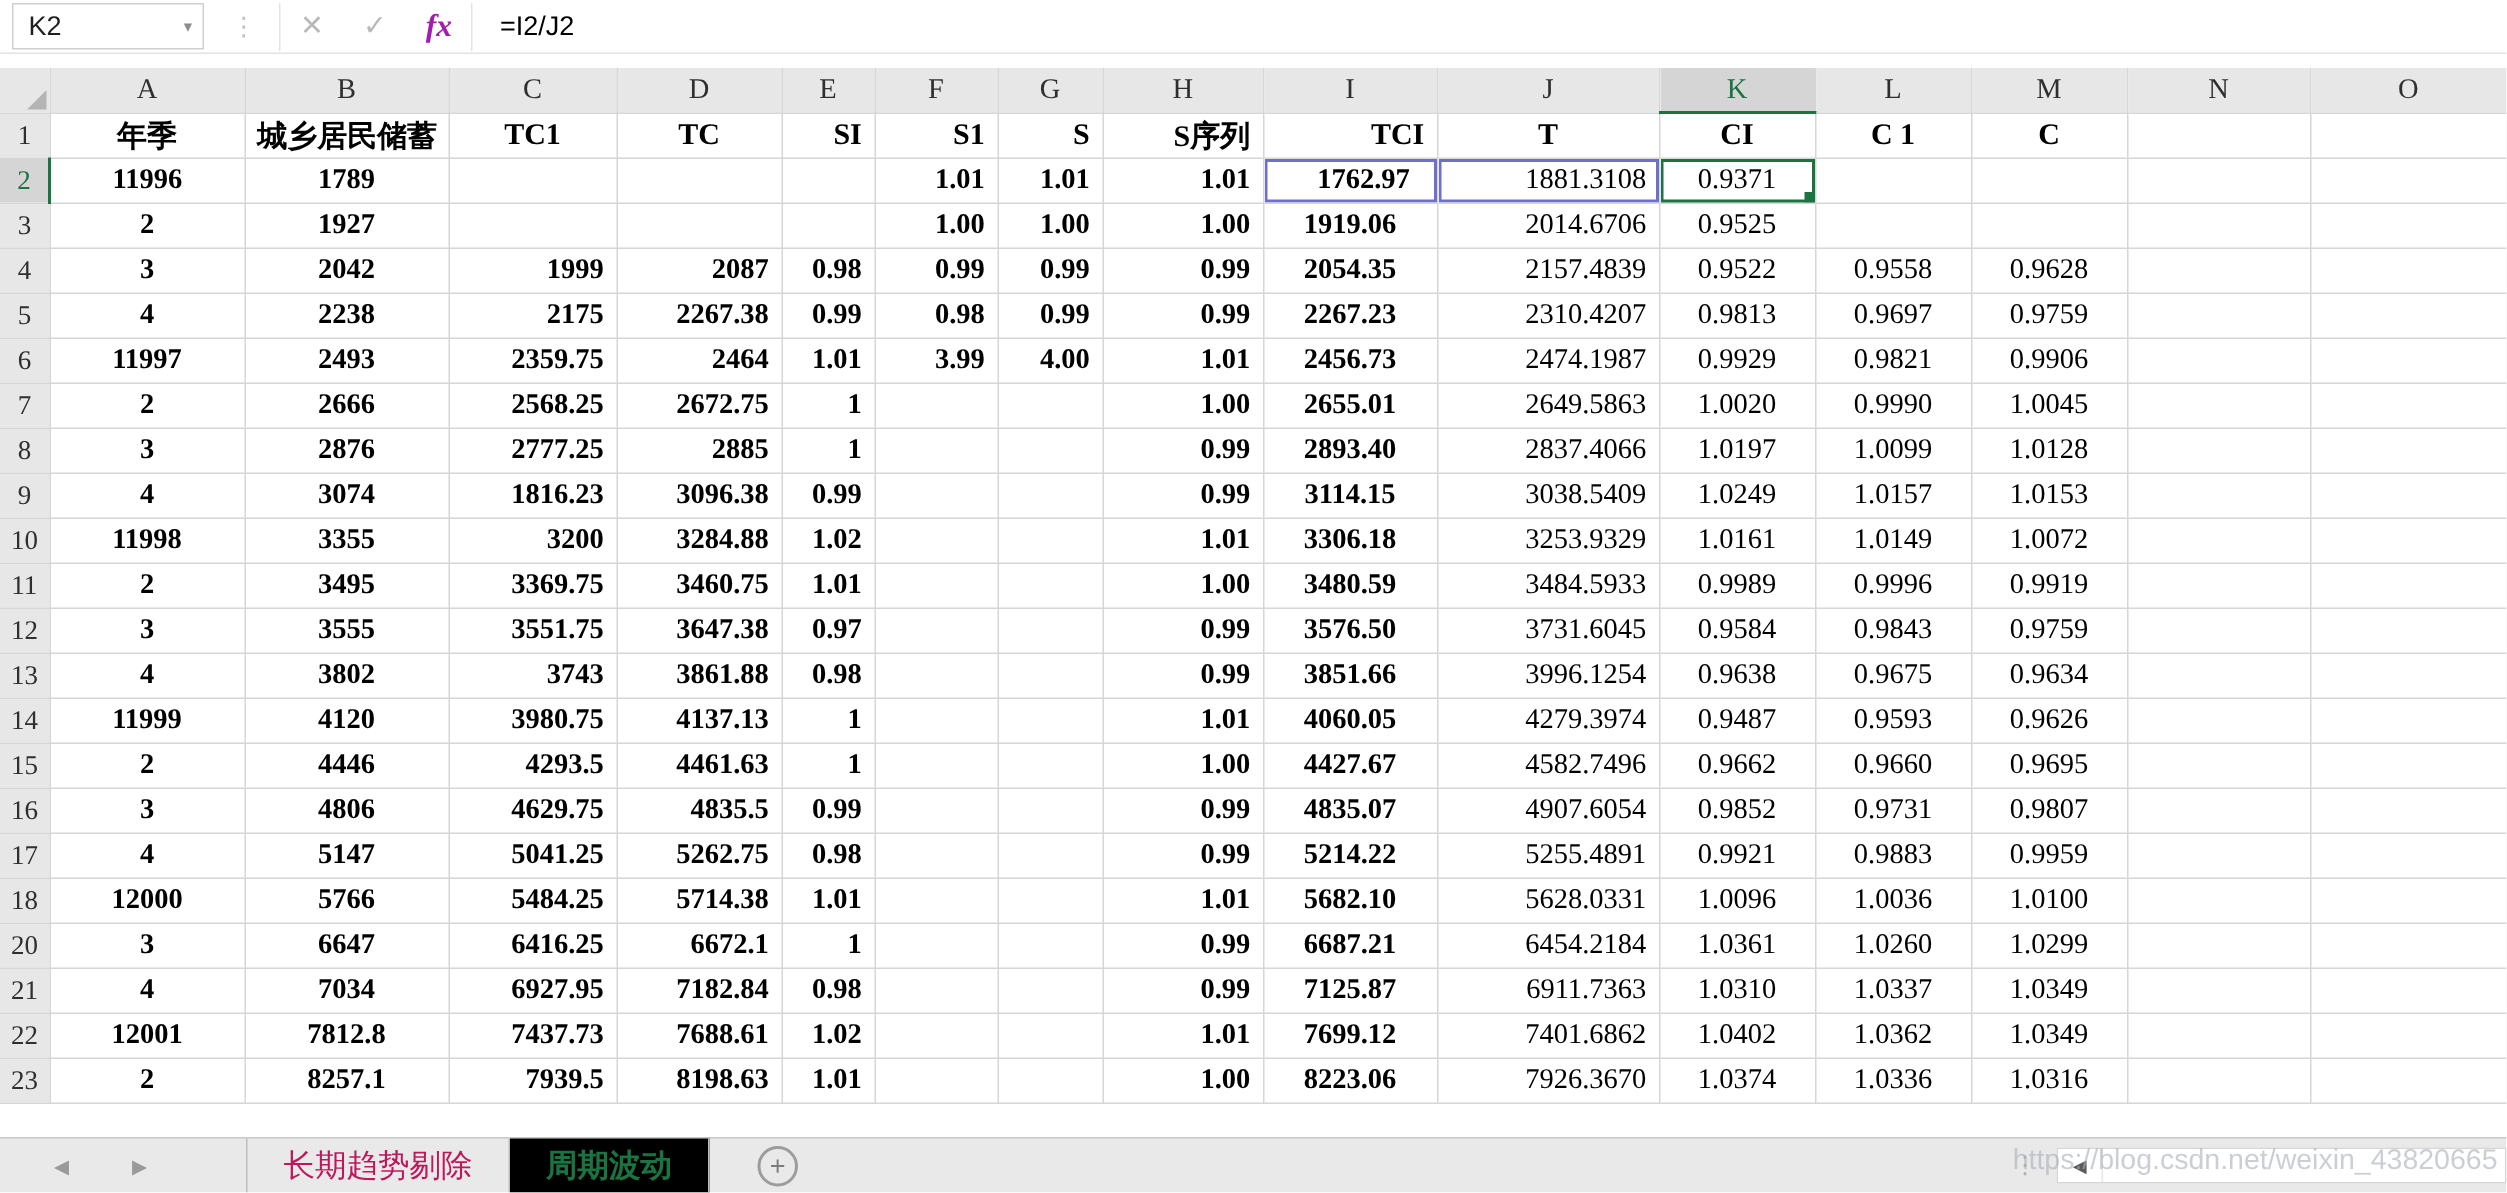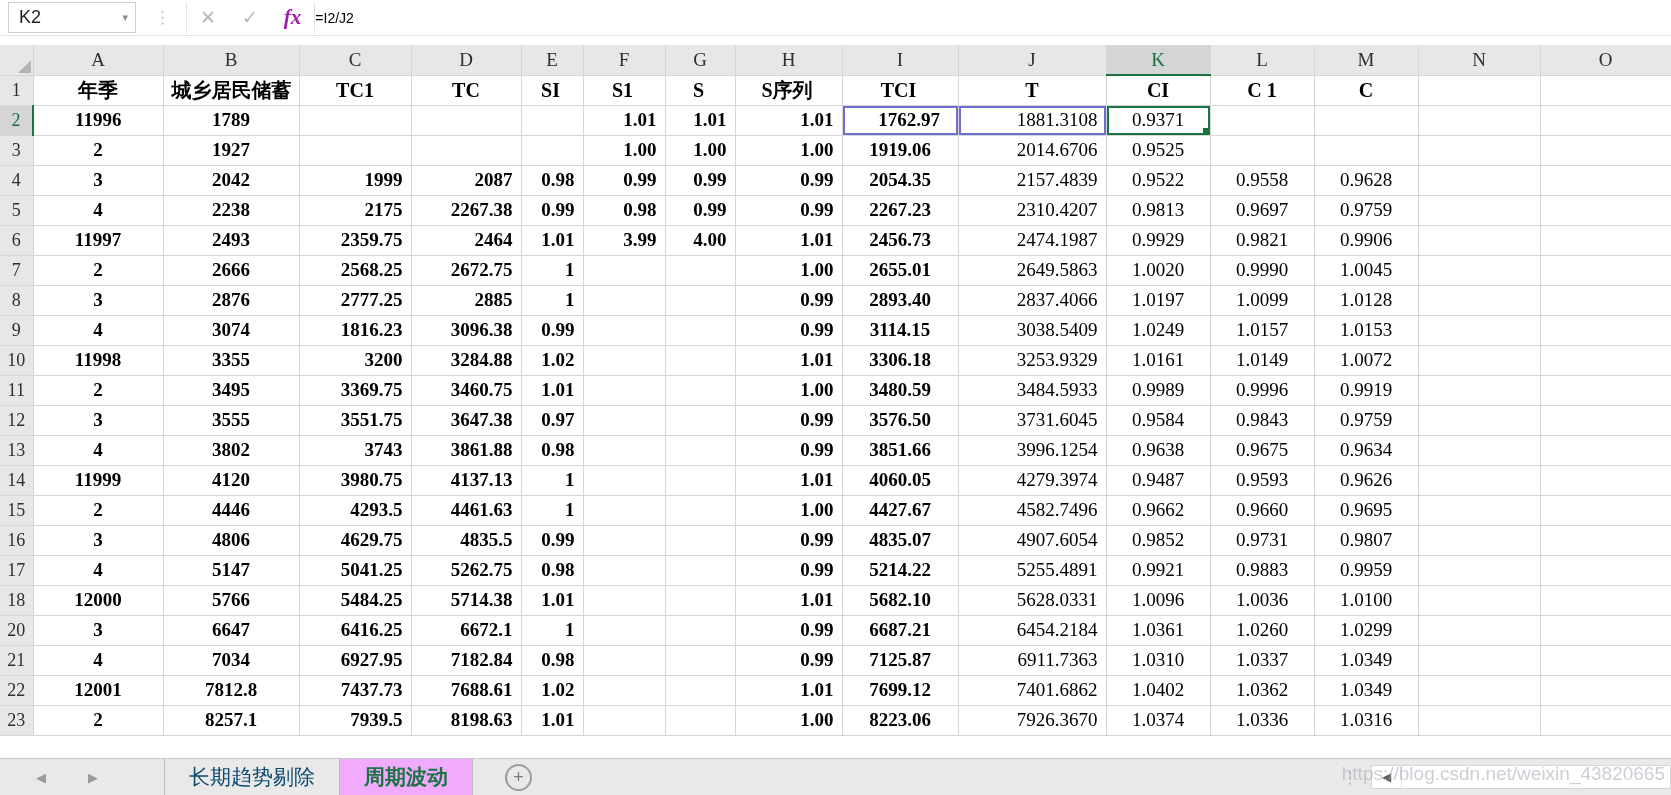--- a/index.html
+++ b/index.html
@@ -13,21 +13,21 @@
   .name-box { width:128px; height:31px; margin-left:8px; border:1px solid #d0d0d0;
     display:flex; align-items:center; padding-left:10px; font-size:18px; color:#1f1f1f;
     background:#fff; }
   .name-box .caret { margin-left:auto; padding-right:7px; color:#8d8d8d; font-size:11px; }
   .fb-handle { color:#c2c2c2; font-size:17px; margin:0 16px 0 18px; letter-spacing:-1px; }
   .fb-sep { width:1px; height:32px; background:#e3e3e3; }
   .fb-btn { background:none; border:none; cursor:default; color:#b9b9b9; font-size:19px;
     margin:0 13px; line-height:1; font-family:"Liberation Sans",sans-serif; }
   .fb-btn.fx { color:#a21caf; font-style:italic; font-weight:bold;
     font-family:"Liberation Serif", serif; font-size:21px; }
-  .formula-text { font-size:14px; color:#000; }
+  .formula-text { margin-left:18px; font-size:18px; color:#000; }
 
   .top-gap { height:9px; background:#fff; }
 
   
   .grid-wrap { height:701px; overflow:hidden; }
   table.sheet { border-collapse:collapse; table-layout:fixed; width:1671px; }
   table.sheet th, table.sheet td { height:30px; overflow:hidden; white-space:nowrap;
     border-right:1px solid #d6d6d6; border-bottom:1px solid #d6d6d6; }
 
   th.corner { background:#e7e7e7; border-right:1px solid #a6a6a6;
@@ -42,37 +42,37 @@
 
   th.row { background:#e7e7e7; font-family:"Liberation Serif","DejaVu Serif",serif;
     font-weight:normal; font-size:18px; color:#2f2f2f; border-right:1px solid #a6a6a6;
     border-bottom:1px solid #cfcfcf; text-align:center; }
   th.row.sel { background:#d5d5d5; color:#1a7340; border-right:2px solid #1a7340; }
 
   td { font-family:"Liberation Serif","DejaVu Serif",serif; font-size:19px; color:#000;
     padding:0 8px; background:#fff; }
   td.b { font-weight:bold; }
   td.hdr { font-weight:bold; font-size:20px; }
-  .al-c { text-align:center; } .al-r { text-align:right; } .al-l { text-align:center; padding-left:5px; }
+  .al-c { text-align:center; } .al-r { text-align:right; } .al-l { text-align:right; padding-left:5px; }
 
   td.sel-cell { box-shadow: inset 0 0 0 2px #1a7340; position:relative; }
   td.sel-cell::after { content:""; position:absolute; right:0; bottom:0; width:7px;
     height:7px; background:#1a7340; }
   td.ref-cell { box-shadow: inset 0 0 0 2px #6e6ecf; padding-left: 26px; }
 
   
   .tab-bar { position:absolute; left:0; bottom:0; width:1671px; height:37px;
     background:#e9e9e9; border-top:1px solid #c8c8c8; display:flex; align-items:center; }
   .nav-arrow { color:#9a9a9a; font-size:13px; background:none; border:none; }
   .nav-arrow.first { margin-left:36px; }
   .nav-arrow.second { margin-left:42px; }
   .tabs { display:flex; height:100%; margin-left:66px; border-left:1px solid #bdbdbd; }
   .tab { display:flex; align-items:center; height:100%; padding:0 24px; font-size:21px;
-    color:#0c4a6e; border-right:1px solid #bdbdbd; cursor:default; }
-  .tab.active { background:#f0abfc; color:#1a7340; font-weight:bold; }
+    color:#be185d; border-right:1px solid #bdbdbd; cursor:default; }
+  .tab.active { background:#000000; color:#1a7340; font-weight:bold; }
   .add-sheet { width:27px; height:27px; margin-left:32px; border:2px solid #9c9c9c;
     border-radius:50%; background:none; color:#7c7c7c; font-size:18px; line-height:22px;
     text-align:center; }
   .bar-fill { flex:1; }
   .hs-dots { color:#b0b0b0; font-size:16px; margin-right:14px; letter-spacing:-1px; }
   .hs { display:flex; align-items:center; height:24px; width:300px; background:#fff;
     border:1px solid #d6d6d6; margin-right:0; }
   .hs-arrow { width:30px; text-align:center; color:#5a5a5a; font-size:12px;
     border-right:1px solid #e6e6e6; background:none; border-top:none; border-left:none;
     border-bottom:none; height:100%; line-height:22px; }

